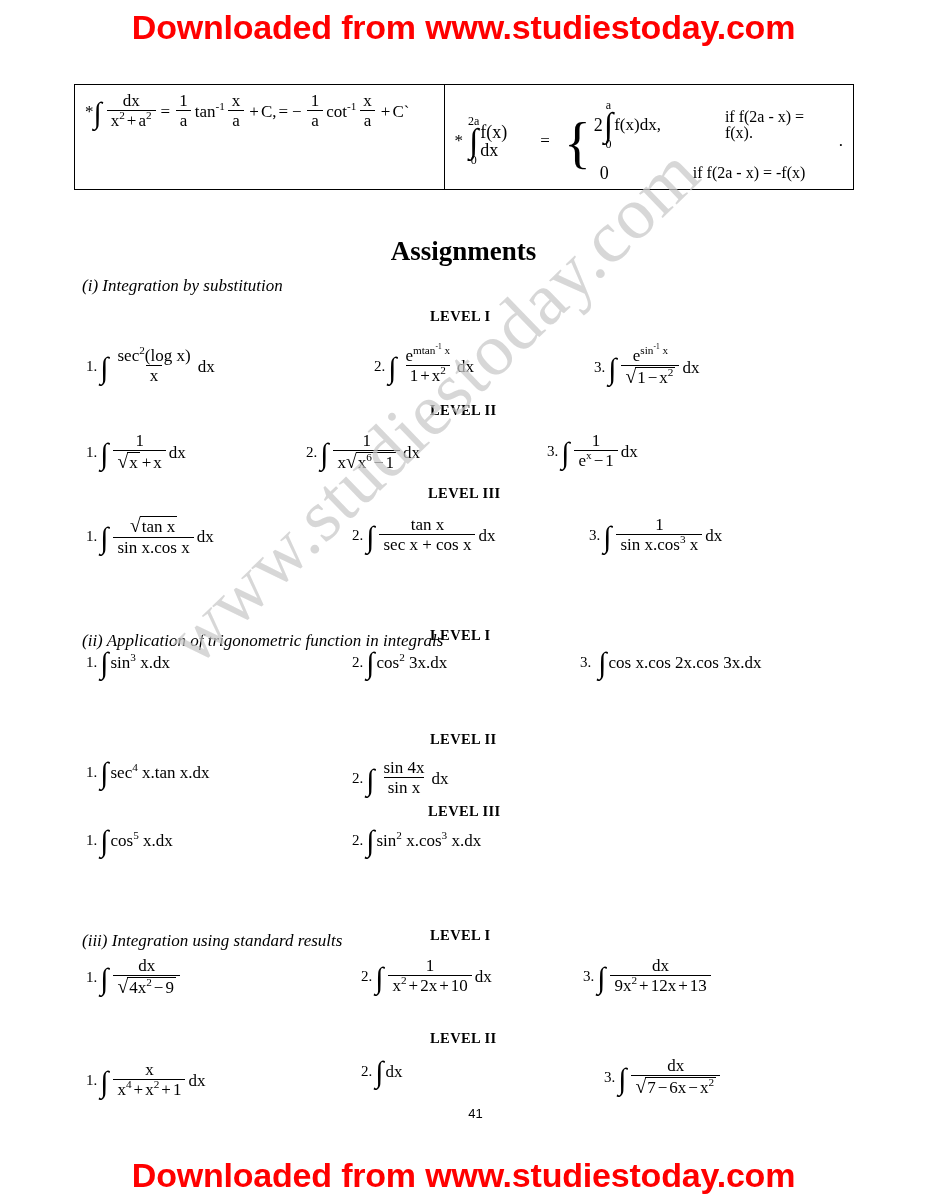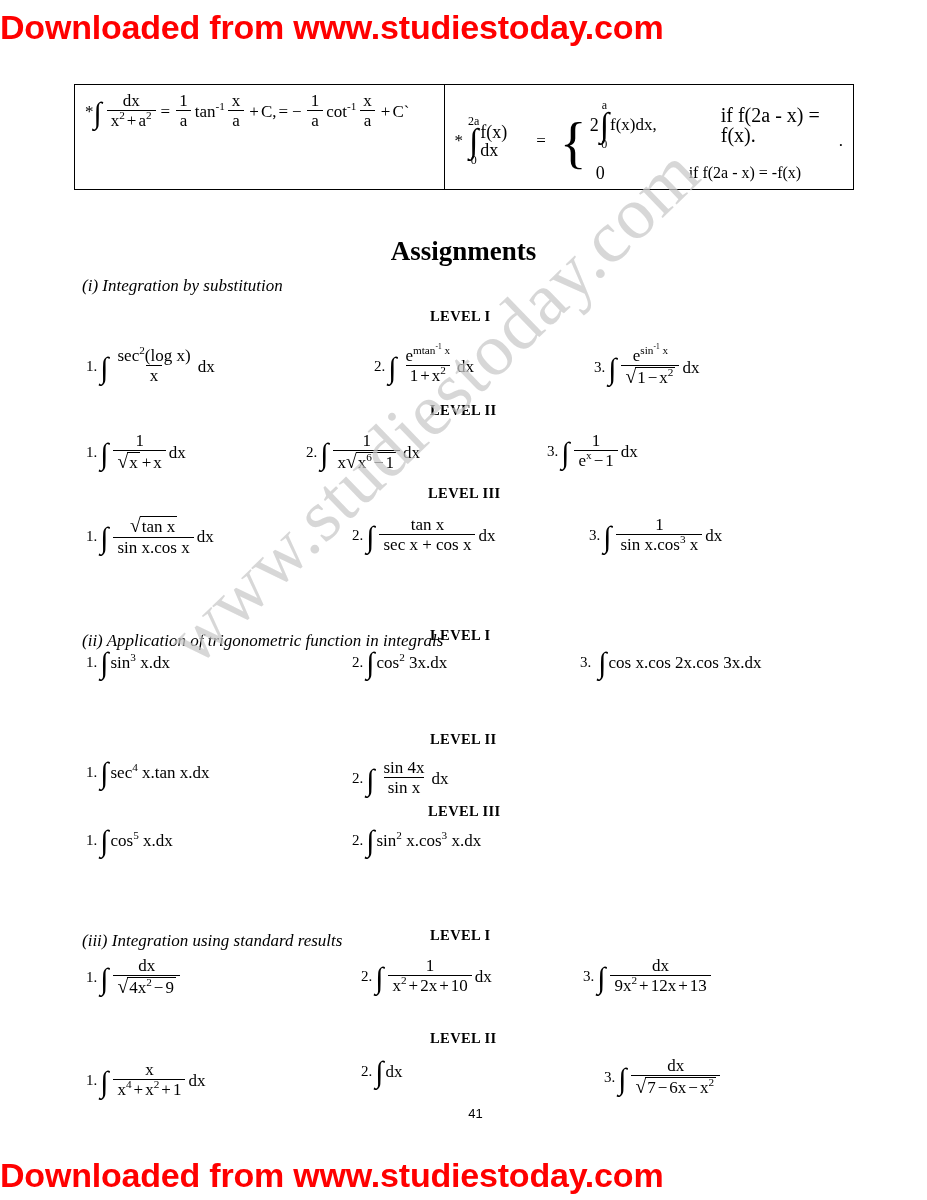--- a/index.html
+++ b/index.html
@@ -32,20 +32,21 @@
     white-space: nowrap;
     transform: rotate(-44deg);
     transform-origin: 0 0;
     letter-spacing: 1px;
   }
 
   
   .banner {
     position: absolute;
     left: 0; width: 927px;
+    text-align: center;
     color: #ff0000;
     font-family: "Liberation Sans", sans-serif;
     font-size: 34px;
     font-weight: bold;
     letter-spacing: -0.2px;
     z-index: 10;
   }
   #banner-top { top: 8px; }
   #banner-bottom { top: 1156px; }
 
@@ -221,21 +222,21 @@
       <span class="brace">{</span>
       <span style="display:inline-flex; flex-direction:column; gap:14px;">
         <span style="display:flex; align-items:center;">
           <span style="font-size:18px;">2</span>
           <span class="defint">
             <span class="lim">a</span>
             <span class="bigint">∫</span>
             <span class="lim">0</span>
           </span>
           <span style="font-size:17px;font-family:Liberation Serif, serif;">f(x)dx,</span>
-          <span style="font-size:20px; margin-left:64px;">if  f(2a - x) = f(x).</span>
+          <span style="font-size:16px; margin-left:64px;">if  f(2a - x) = f(x).</span>
         </span>
         <span style="display:flex; align-items:center;">
           <span style="font-size:18px; margin-left:6px;">0</span>
           <span style="font-size:16px; margin-left:84px;">if  f(2a - x) = -f(x)</span>
         </span>
       </span>
       <span style="margin-left:10px; align-self:center;">.</span>
     </div>
   </div>
 </div>

